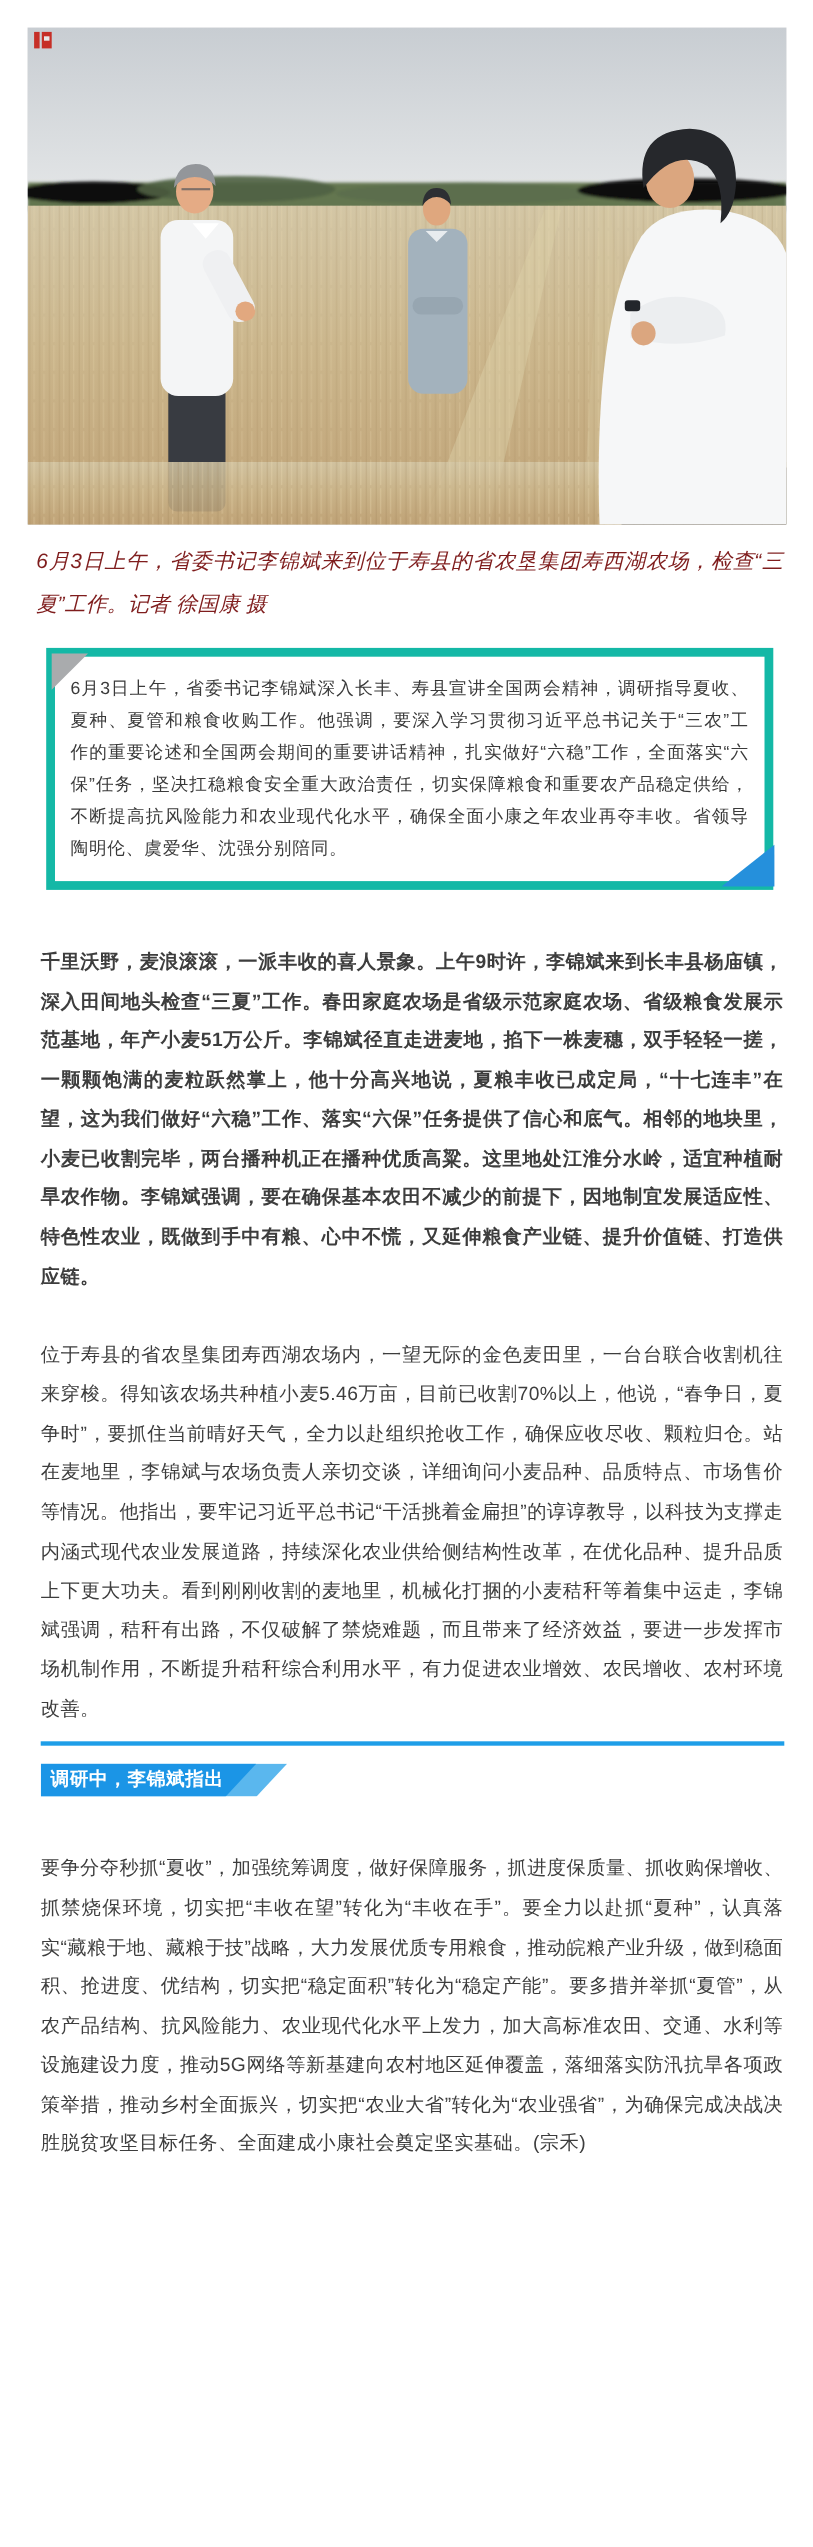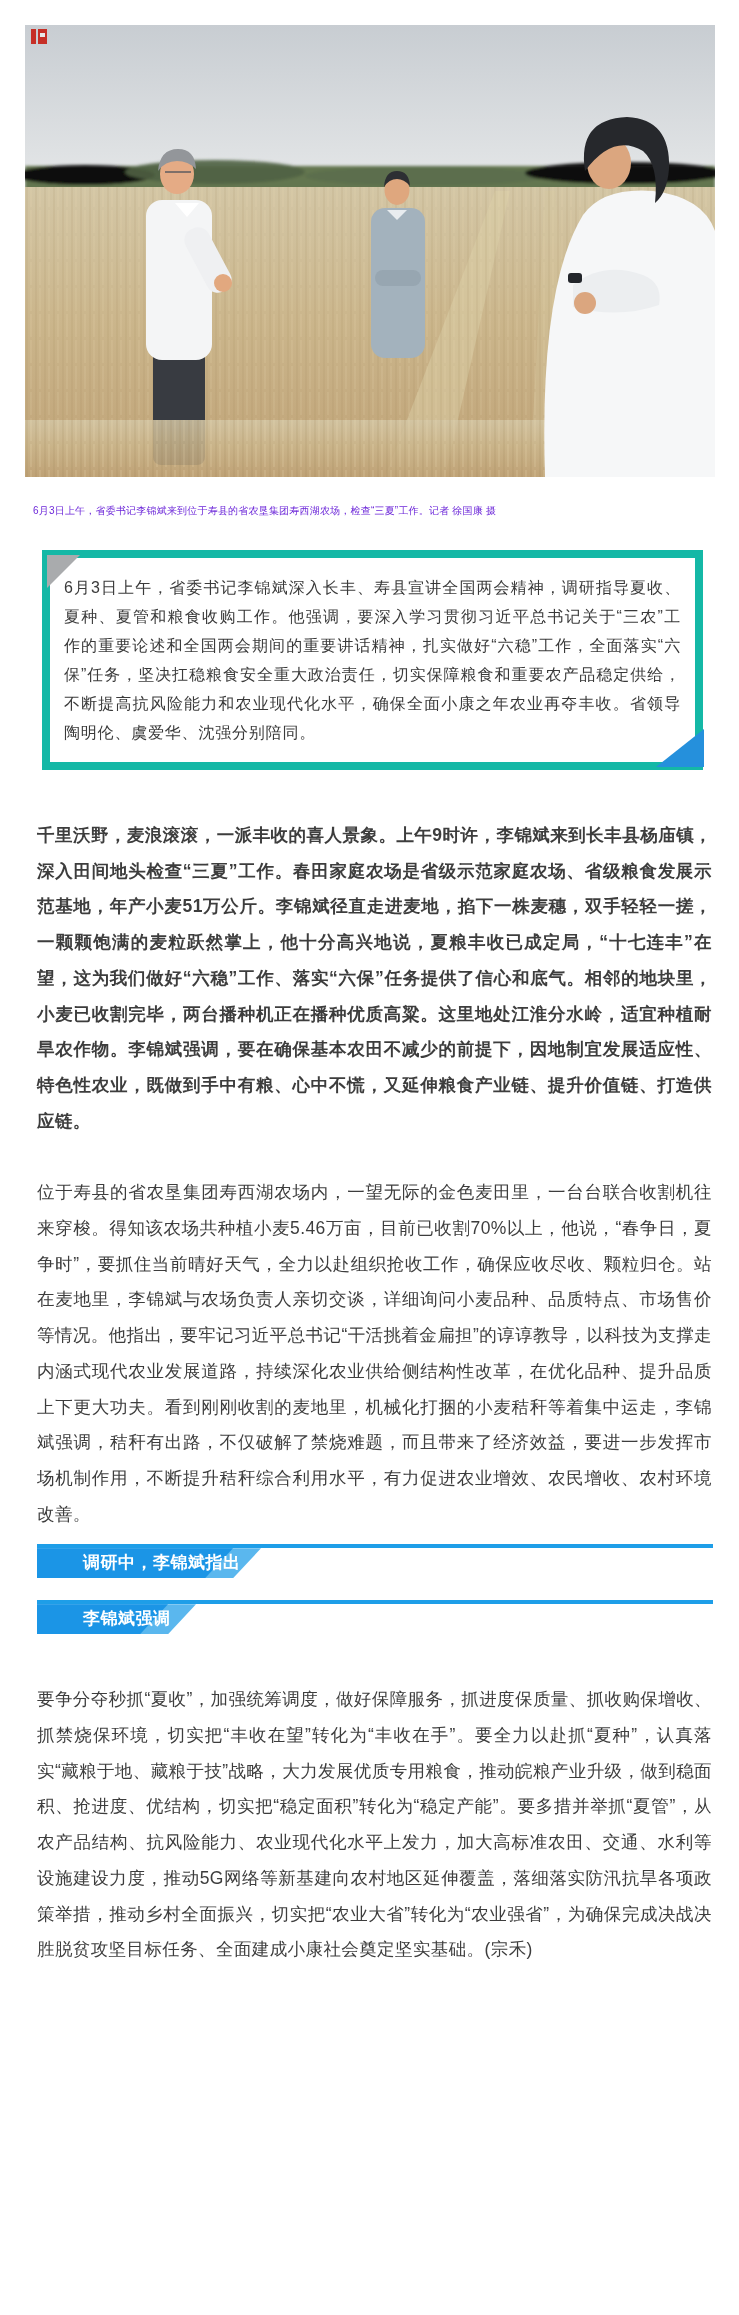--- a/index.html
+++ b/index.html
@@ -9,22 +9,22 @@
   }
   .page{width:739px;height:2315px;position:relative;background:#fff;}
 
   
   .photo-wrap{margin:25px 24px 0 25px;width:690px;height:452px;overflow:hidden;background:#d7dadc;}
   .photo-wrap svg{display:block;}
 
   
   .caption{
     margin:14px 27px 0 33px;
-    font-size:10px;line-height:39px;color:#6d28d9;
-    text-align:justify;letter-spacing:0.2px;
+    font-size:19px;line-height:39px;color:#7f1d1d;
+    text-align:justify;letter-spacing:0.2px;font-style:italic;
   }
 
   
   .quote-box{
     position:relative;
     margin:20px 36px 0 42px;
     border:8px solid #14b8a6;
     padding:15px 14px;
     background:#fff;
   }
@@ -47,21 +47,21 @@
     font-size:17.5px;line-height:35.7px;color:#3d3d3d;
     text-align:justify;letter-spacing:0.4px;
   }
   .para.first-after-box{margin-top:48px;font-weight:bold;}
   .para.after-badge{margin-top:48px;}
 
   
   .banner{margin:12px 26px 0 37px;}
   .banner.second{margin-top:22px;}
   .banner-line{height:4px;background:#1e9ee8;}
-  .banner-badge{position:relative;margin-top:0;height:30px;padding-left:37px;}
+  .banner-badge{position:relative;margin-top:16px;height:30px;}
   .badge-light,.badge-dark{position:absolute;top:0;left:0;height:30px;}
   .badge-light{background:#5ab7ee;}
   .badge-dark{background:#1b95e6;}
   .badge1 .badge-light{width:224px;clip-path:polygon(0 0,224px 0,196px 100%,0 100%);}
   .badge1 .badge-dark {width:196px;clip-path:polygon(0 0,196px 0,168px 100%,0 100%);}
   .badge2 .badge-light{width:159px;clip-path:polygon(0 0,159px 0,131px 100%,0 100%);}
   .badge2 .badge-dark {width:131px;clip-path:polygon(0 0,131px 0,103px 100%,0 100%);}
   .badge-label{
     position:relative;z-index:2;display:block;
     padding-left:9px;height:30px;line-height:30px;
@@ -170,23 +170,15 @@
 
   <div class="banner">
     <div class="banner-line"></div>
     <div class="banner-badge badge1">
       <span class="badge-light"></span>
       <span class="badge-dark"></span>
       <span class="badge-label">调研中，李锦斌指出</span>
     </div>
   </div>
 
-  <div class="banner second">
-    <div class="banner-line"></div>
-    <div class="banner-badge badge2">
-      <span class="badge-light"></span>
-      <span class="badge-dark"></span>
-      <span class="badge-label">李锦斌强调</span>
-    </div>
-  </div>
   <div class="para after-badge">要争分夺秒抓“夏收”，加强统筹调度，做好保障服务，抓进度保质量、抓收购保增收、抓禁烧保环境，切实把“丰收在望”转化为“丰收在手”。要全力以赴抓“夏种”，认真落实“藏粮于地、藏粮于技”战略，大力发展优质专用粮食，推动皖粮产业升级，做到稳面积、抢进度、优结构，切实把“稳定面积”转化为“稳定产能”。要多措并举抓“夏管”，从农产品结构、抗风险能力、农业现代化水平上发力，加大高标准农田、交通、水利等设施建设力度，推动5G网络等新基建向农村地区延伸覆盖，落细落实防汛抗旱各项政策举措，推动乡村全面振兴，切实把“农业大省”转化为“农业强省”，为确保完成决战决胜脱贫攻坚目标任务、全面建成小康社会奠定坚实基础。(宗禾)</div>
 
 </div>
 
 </body></html>

